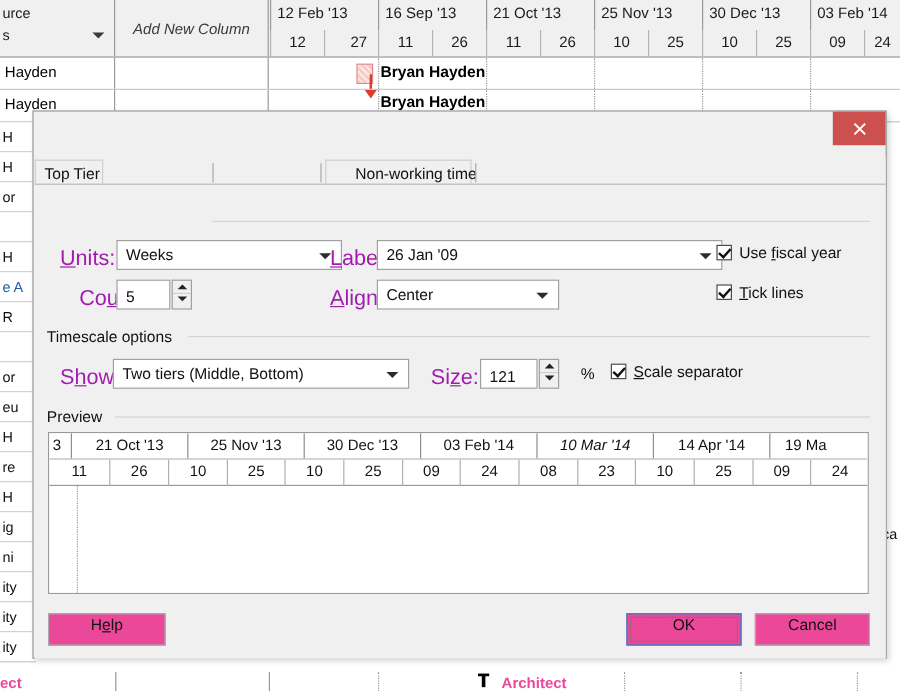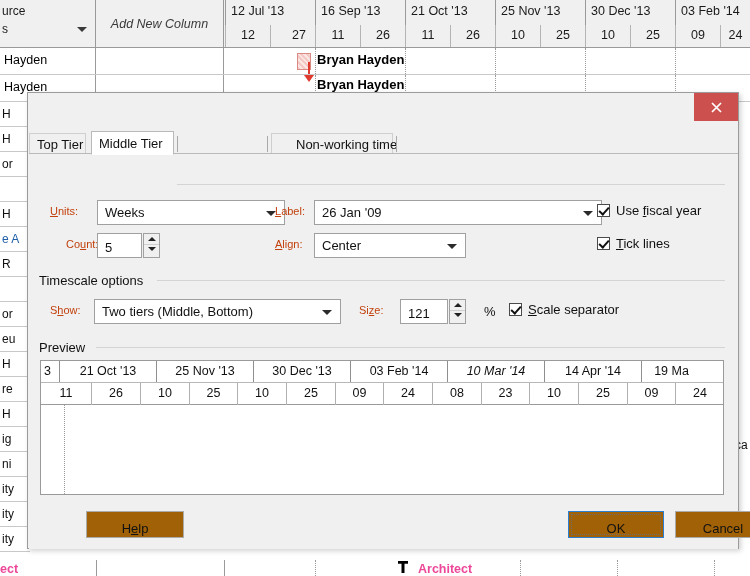--- a/index.html
+++ b/index.html
@@ -292,22 +292,22 @@
     white-space: nowrap;
   }
   .group-line {
     position: absolute;
     height: 1px;
     background: #d4d4d4;
   }
 
   label.fld {
     position: absolute;
-    font-size: 11px;
-    color: #c2410c;
+    font-size: 18px;
+    color: #a21caf;
     white-space: nowrap;
   }
   label.fld u { text-decoration: underline; }
 
   .combo {
     position: absolute;
     background: #ffffff;
     border: 1px solid #a0a0a0;
     box-sizing: border-box;
     font-size: 13px;
@@ -460,31 +460,30 @@
   }
   .pv-tick {
     position: absolute;
     top: 0; bottom: 0;
     border-left: 1px dotted #9a9a9a;
   }
 
   
   .btn {
     position: absolute;
-    background: #a16207;
+    background: #ec4899;
     border: 1px solid #ababab;
     box-sizing: border-box;
     font-size: 13px;
     color: #111;
     cursor: pointer;
     font-family: "Liberation Sans", sans-serif;
     display: flex;
-    align-items: flex-end;
+    align-items: flex-start;
     justify-content: center;
-    margin-left: 46px;
   }
   .btn u { text-decoration: underline; }
   .btn.default {
     border: 1px solid #2a7fd4;
   }
   .btn.default .inner {
     position: absolute;
     left: 2px; top: 2px; right: 2px; bottom: 2px;
     border: 1px dotted #6f6f6f;
     pointer-events: none;
@@ -499,21 +498,21 @@
     <div class="hdr-leftcol">
       <div class="lbl1">urce</div>
       <div class="lbl2">s</div>
       <div class="caret"></div>
     </div>
     <div class="hdr-addcol">
       <span>Add New Column</span>
     </div>
     <div class="ts-wrap">
       <div class="ts-top" id="ts-top">
-          <div class="cell" style="left: 0px; width: 90px;">12 Jul '13</div>
+          <div class="cell" style="left: 0px; width: 90px;">12 Feb '13</div>
           <div class="cell" style="left: 90px; width: 90px;">16 Sep '13</div>
           <div class="cell" style="left: 180px; width: 90px;">21 Oct '13</div>
           <div class="cell" style="left: 270px; width: 90px;">25 Nov '13</div>
           <div class="cell" style="left: 360px; width: 90px;">30 Dec '13</div>
           <div class="cell" style="left: 450px; width: 75px;">03 Feb '14</div>
         </div>
       <div class="ts-bot" id="ts-bot">
           <div class="cell" style="left: 0px; width: 45px;">12</div>
           <div class="cell" style="left: 45px; width: 45px; padding-left: 12px;">27</div>
           <div class="cell" style="left: 90px; width: 45px;">11</div>
@@ -599,23 +598,20 @@
 
   <button class="dlg-close">
     <svg width="13" height="13" viewBox="0 0 13 13" aria-hidden="true">
       <path d="M2 2 L11 11 M11 2 L2 11" stroke="#ffffff" stroke-width="1.7" fill="none"></path>
     </svg>
   </button>
 
   <div class="tabstrip">
     <div class="tab" style="left:0px; width:57px;">
       <span>Top Tier</span>
-    </div>
-    <div class="tab active" style="left:62px; width:83px;">
-      <span>Middle Tier</span>
     </div>
     <div class="tab-sep" style="left:148px;"></div>
     <div class="tab-sep" style="left:238px;"></div>
     <div class="tab" style="left:242px; width:122px;padding-left:24px;">
       <span>Non-working time</span>
     </div>
     <div class="tab-sep" style="left:367px;"></div>
   </div>
 
   <div class="dlg-body">

